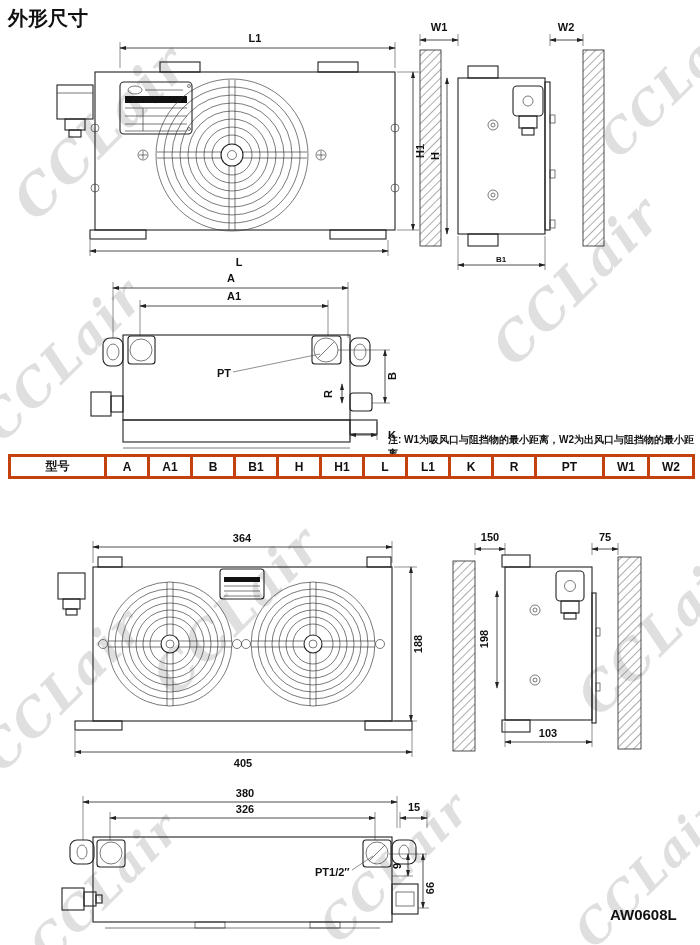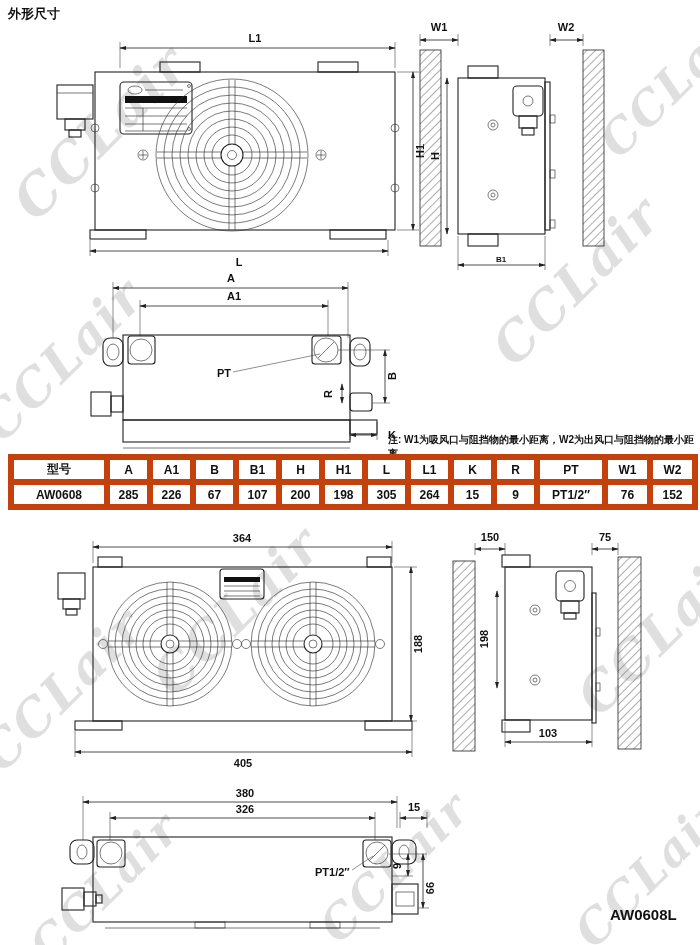--- a/index.html
+++ b/index.html
@@ -1,35 +1,35 @@
 <!DOCTYPE html>
 <html><head>
 <meta charset="utf-8">
 <style>
   html,body{margin:0;padding:0;}
   body{width:700px;height:945px;background:#fff;position:relative;overflow:hidden;
        font-family:"Liberation Sans",sans-serif;color:#111;}
   .wm{position:absolute;color:#c6c6c6;font-weight:bold;font-style:italic;
       transform:rotate(-45deg);opacity:.55;letter-spacing:2px;pointer-events:none;
       font-family:"DejaVu Serif",serif;z-index:0;}
-  .page-title{position:absolute;left:8px;top:5px;font-size:13px;font-weight:bold;z-index:2;text-align:right;}
+  .page-title{position:absolute;left:8px;top:5px;font-size:20px;font-weight:bold;z-index:2;text-align:right;}
   .model-label{position:absolute;left:610px;top:906px;font-size:15px;font-weight:bold;z-index:2;}
   .note{position:absolute;left:388px;top:433px;width:308px;font-size:10px;font-weight:bold;z-index:2;}
   svg.draw{position:absolute;z-index:1;overflow:visible;}
   svg text{font-family:"Liberation Sans",sans-serif;fill:#111;}
   .dimtext{font-size:11px;font-weight:bold;}
   .dimtext-sm{font-size:8px;font-weight:bold;}
   .dim{stroke:#222;stroke-width:0.8;fill:none;}
   .wit{stroke:#444;stroke-width:0.6;fill:none;}
   .ln{stroke:#222;stroke-width:1.1;fill:none;}
   .thin{stroke:#333;stroke-width:0.65;fill:none;}
   .fill-dark{fill:#111;}
   table.dim-table{position:absolute;left:8px;top:454px;width:684px;border-collapse:collapse;
       table-layout:fixed;z-index:2;background:#fff;border:2px solid #000;border-bottom:3px solid #000;}
-  table.dim-table td{border:6px solid #c2410c;text-align:center;vertical-align:middle;
+  table.dim-table td{border:3px solid #c2410c;text-align:center;vertical-align:middle;
       font-size:12px;font-weight:bold;height:19px;padding:0;overflow:hidden;}
 </style>
 </head>
 <body>
 
 <svg width="0" height="0" style="position:absolute" aria-hidden="true">
   <defs>
     <pattern id="hatch" patternUnits="userSpaceOnUse" width="6" height="6" patternTransform="rotate(45)">
       <line x1="0" y1="0" x2="0" y2="6" stroke="#666" stroke-width="1.1"></line>
     </pattern>
@@ -252,36 +252,20 @@
     <td>H</td>
     <td>H1</td>
     <td>L</td>
     <td>L1</td>
     <td>K</td>
     <td>R</td>
     <td>PT</td>
     <td>W1</td>
     <td>W2</td>
   </tr>
-  <tr>
-    <td>AW0608</td>
-    <td>285</td>
-    <td>226</td>
-    <td>67</td>
-    <td>107</td>
-    <td>200</td>
-    <td>198</td>
-    <td>305</td>
-    <td>264</td>
-    <td>15</td>
-    <td>9</td>
-    <td>PT1/2″</td>
-    <td>76</td>
-    <td>152</td>
-  </tr>
 </tbody>
   </table>
 
 <svg class="draw" style="left:55px;top:533px;" width="415" height="252" viewBox="0 0 415 252">
   <line class="wit" x1="38" y1="8" x2="38" y2="30"></line>
     <line class="wit" x1="337" y1="8" x2="337" y2="30"></line>
   <line class="dim" x1="38" y1="14" x2="337" y2="14" marker-start="url(#arr)" marker-end="url(#arr)"></line>
   <text class="dimtext" x="187" y="9" text-anchor="middle">364</text>
   <rect class="ln" x="38" y="34" width="299" height="154" fill="#fff"></rect>
   <rect class="ln" x="43" y="24" width="24" height="10" fill="#fff"></rect>

